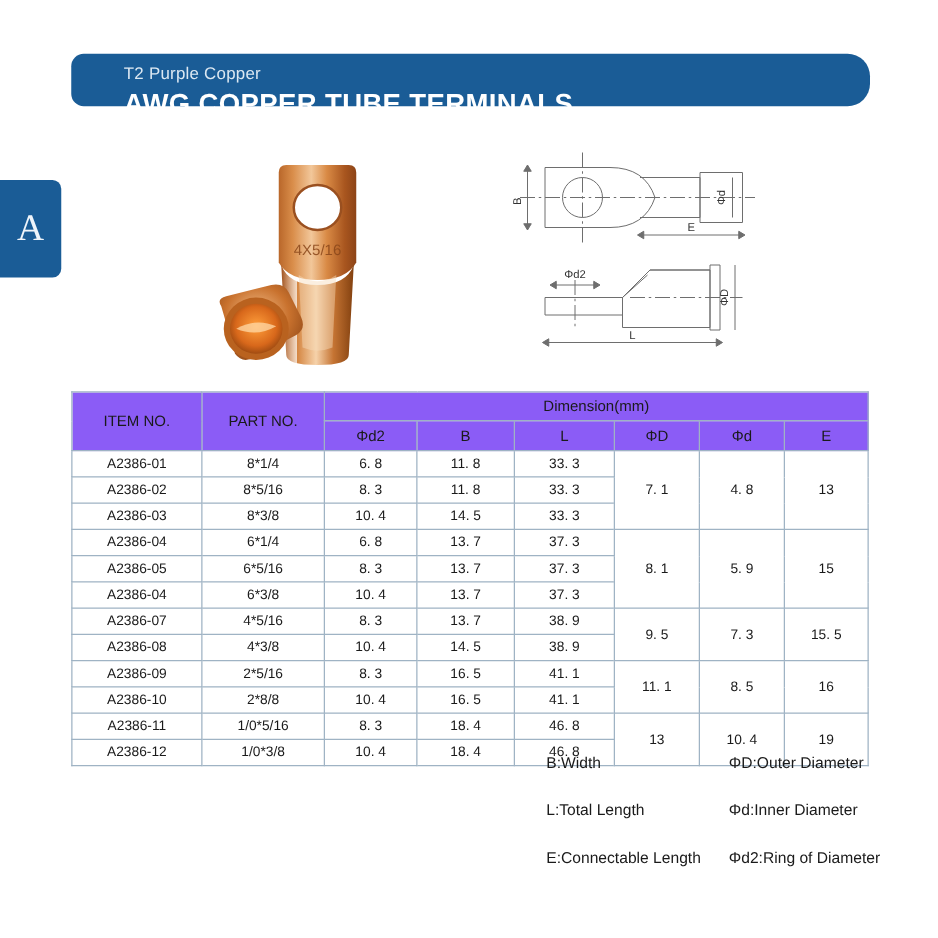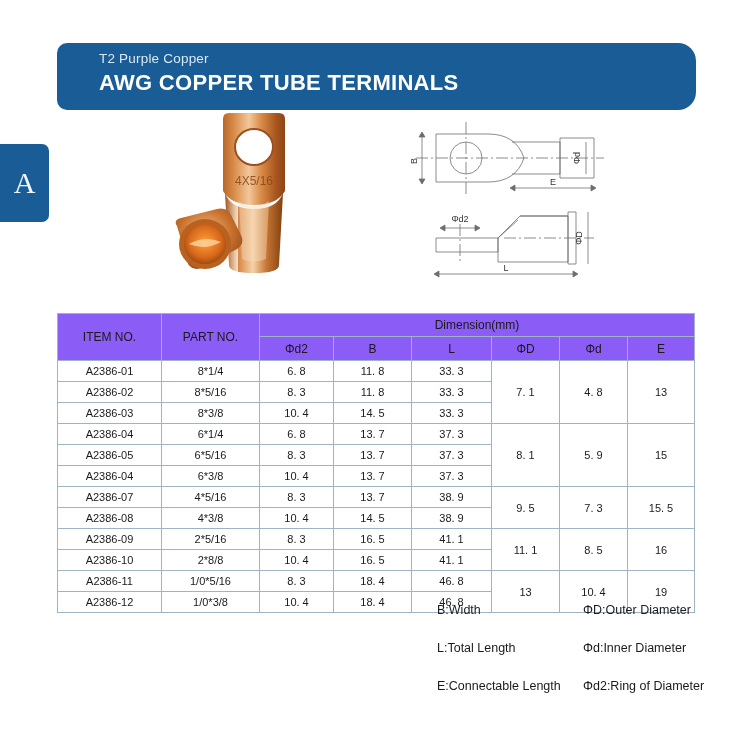--- a/index.html
+++ b/index.html
@@ -15,21 +15,21 @@
     color: #1a1a1a;
     overflow: hidden;
   }
 
   
   .banner {
     position: absolute;
     left: 57px;
     top: 43px;
     width: 639px;
-    height: 67px;
+    height: 42px;
     background: #1a5c96;
     border-radius: 10px 18px 18px 10px;
     box-sizing: border-box;
     padding: 7px 0 0 42px;
   }
   .banner-sub {
     color: #dce8f2;
     font-size: 13.5px;
     letter-spacing: 0.2px;
     line-height: 17px;
@@ -60,21 +60,21 @@
     color: #eef4fa;
     font-family: "Liberation Serif", serif;
     font-size: 30px;
     line-height: 30px;
   }
 
   
   .photo {
     position: absolute;
     left: 155px;
-    top: 101px;
+    top: 120px;
     width: 195px;
     height: 185px;
   }
 
   
   .drawings {
     position: absolute;
     left: 408px;
     top: 112px;
     width: 295px;

